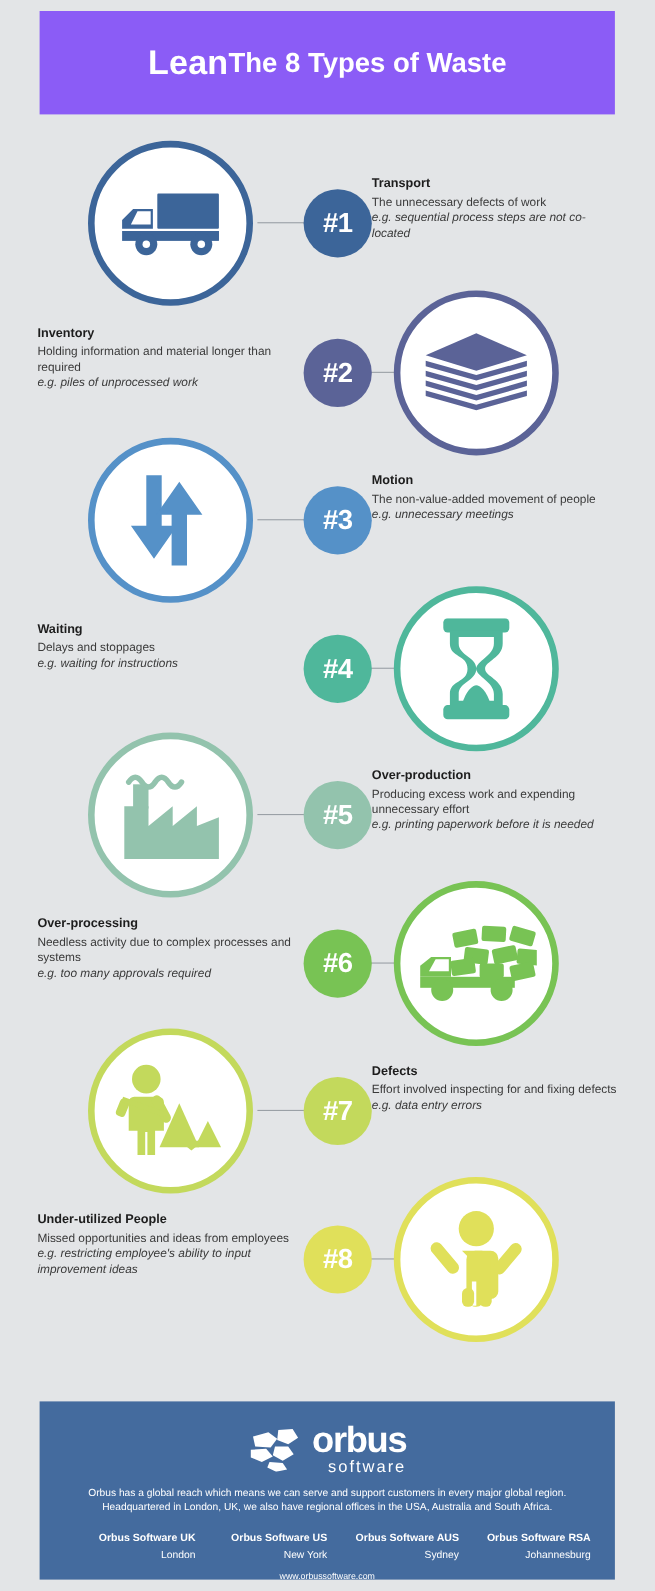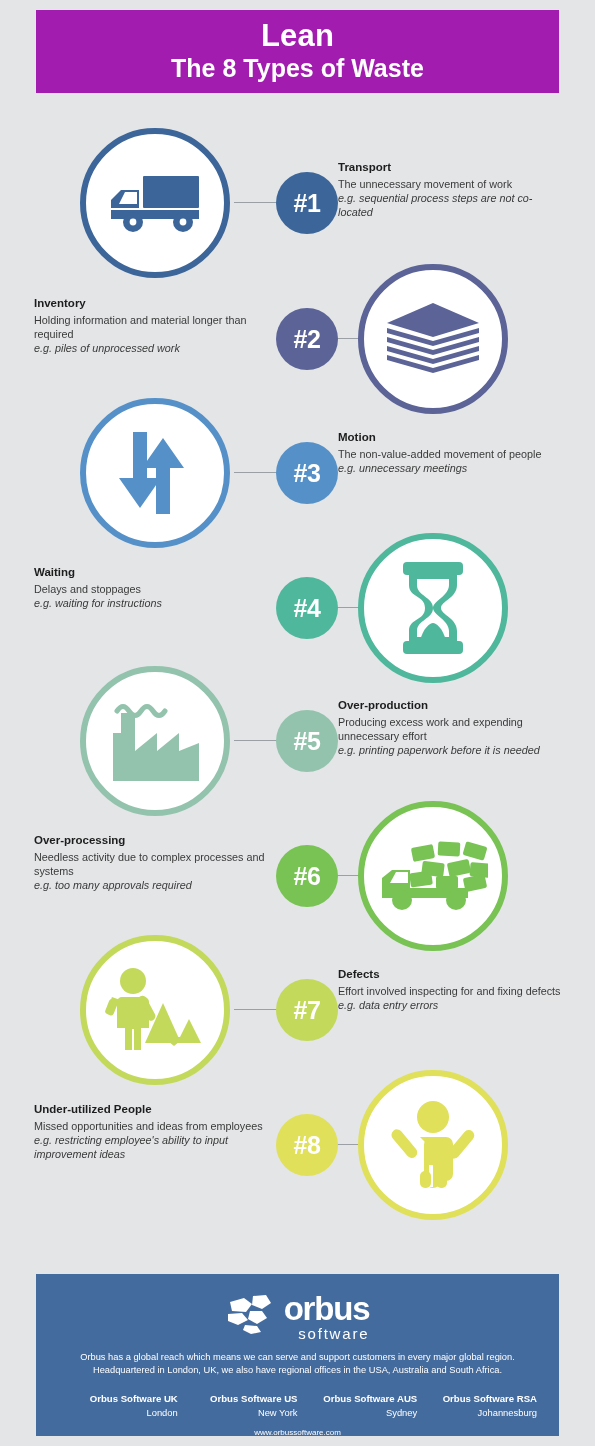--- a/index.html
+++ b/index.html
@@ -16,24 +16,24 @@
     background: #e3e5e7;
     overflow: hidden;
   }
 
   
   .header {
     position: absolute;
     left: 36px;
     top: 10px;
     width: 523px;
-    height: 83px;
-    background: #a21caf;
-    display: flex;
-    flex-direction: column;
+    height: 94px;
+    background: #8b5cf6;
+    display: flex;
+    flex-direction: row;
     align-items: center;
     justify-content: center;
   }
   .header-title {
     color: #ffffff;
     font-size: 31px;
     font-weight: bold;
     line-height: 1.05;
     letter-spacing: .2px;
   }
@@ -128,21 +128,21 @@
     width: 523px;
     height: 162px;
     background: #446b9e;
     padding: 12px 22px 8px 22px;
     display: flex;
     flex-direction: column;
     align-items: center;
   }
   .logo-wrap {
     display: flex;
-    align-items: flex-start;
+    align-items: center;
     justify-content: center;
     margin-top: 6px;
     margin-bottom: 8px;
   }
   .logo-text-group { position: relative; }
   .logo-orbus {
     color: #ffffff;
     font-size: 33px;
     font-weight: bold;
     letter-spacing: -1.2px;
@@ -224,21 +224,21 @@
                 <circle cx="76" cy="50" r="3.4" fill="#ffffff"></circle>
       </g>
             </svg>
           </span>
     </div>
     <div class="badge" style="background:#3c6599">
       <span>#1</span>
     </div>
     <div class="text-block">
       <div class="t-title">Transport</div>
-      <div class="t-desc">The unnecessary movement of work</div>
+      <div class="t-desc">The unnecessary defects of work</div>
       <div class="t-eg">e.g. sequential process steps are not co-located</div>
     </div>
       </div>
       <div class="row right" style="top: 264px;">
     <div class="connector"></div>
     <div class="icon-circle" style="border-color:#5b6397">
       <span>
             <svg width="100" height="76" viewBox="0 0 100 76">
               <g fill="#5b6397">
       <path d="M50 2 L96 22 L50 36 L4 22 Z"></path>

